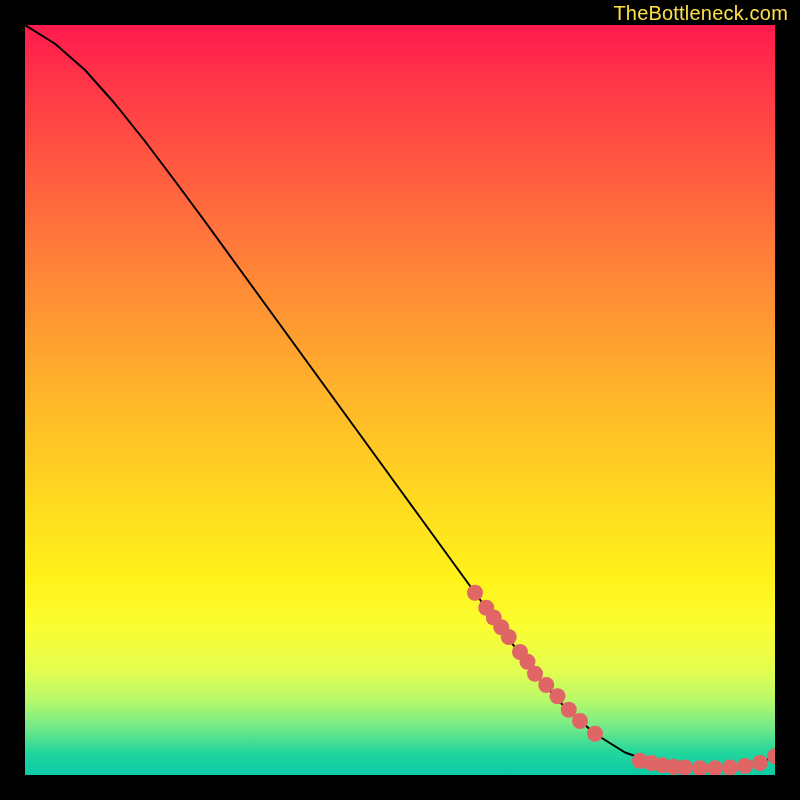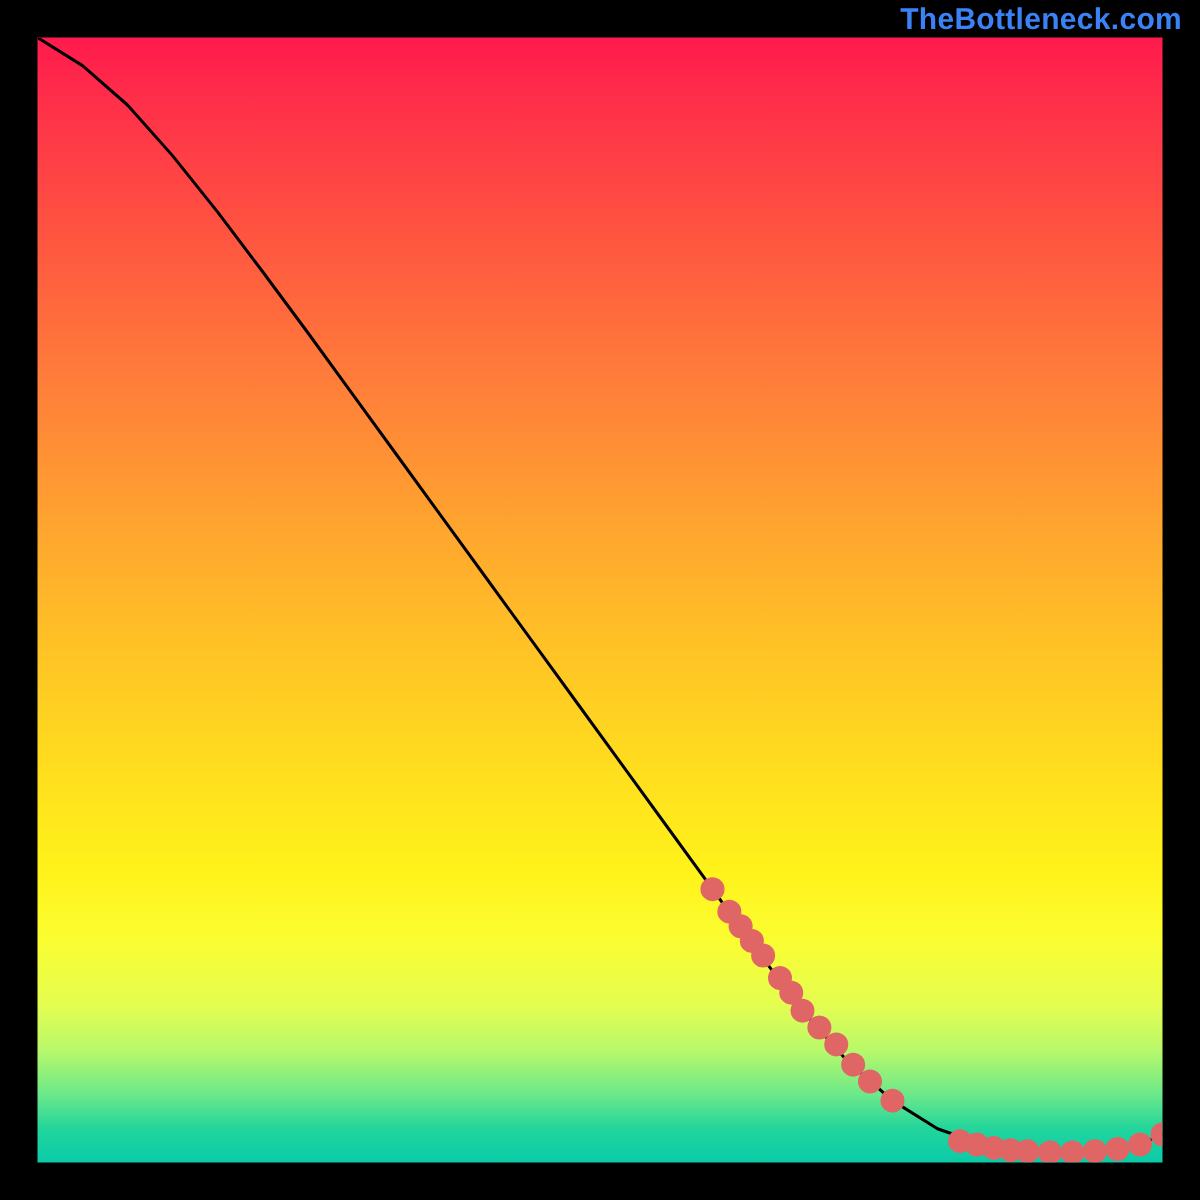--- a/index.html
+++ b/index.html
@@ -14,23 +14,23 @@
   .frame {
     position: relative;
     width: 800px;
     height: 800px;
     background: #000;
   }
   .watermark {
     position: absolute;
     top: 2px;
     right: 12px;
-    color: #3b82f6;
+    color: #fde047;
     font-size: 20px;
-    font-weight: 700;
+    font-weight: 400;
     letter-spacing: 0.2px;
     z-index: 10;
   }
   .plot-area {
     position: absolute;
     left: 25px;
     top: 25px;
     width: 750px;
     height: 750px;
     

